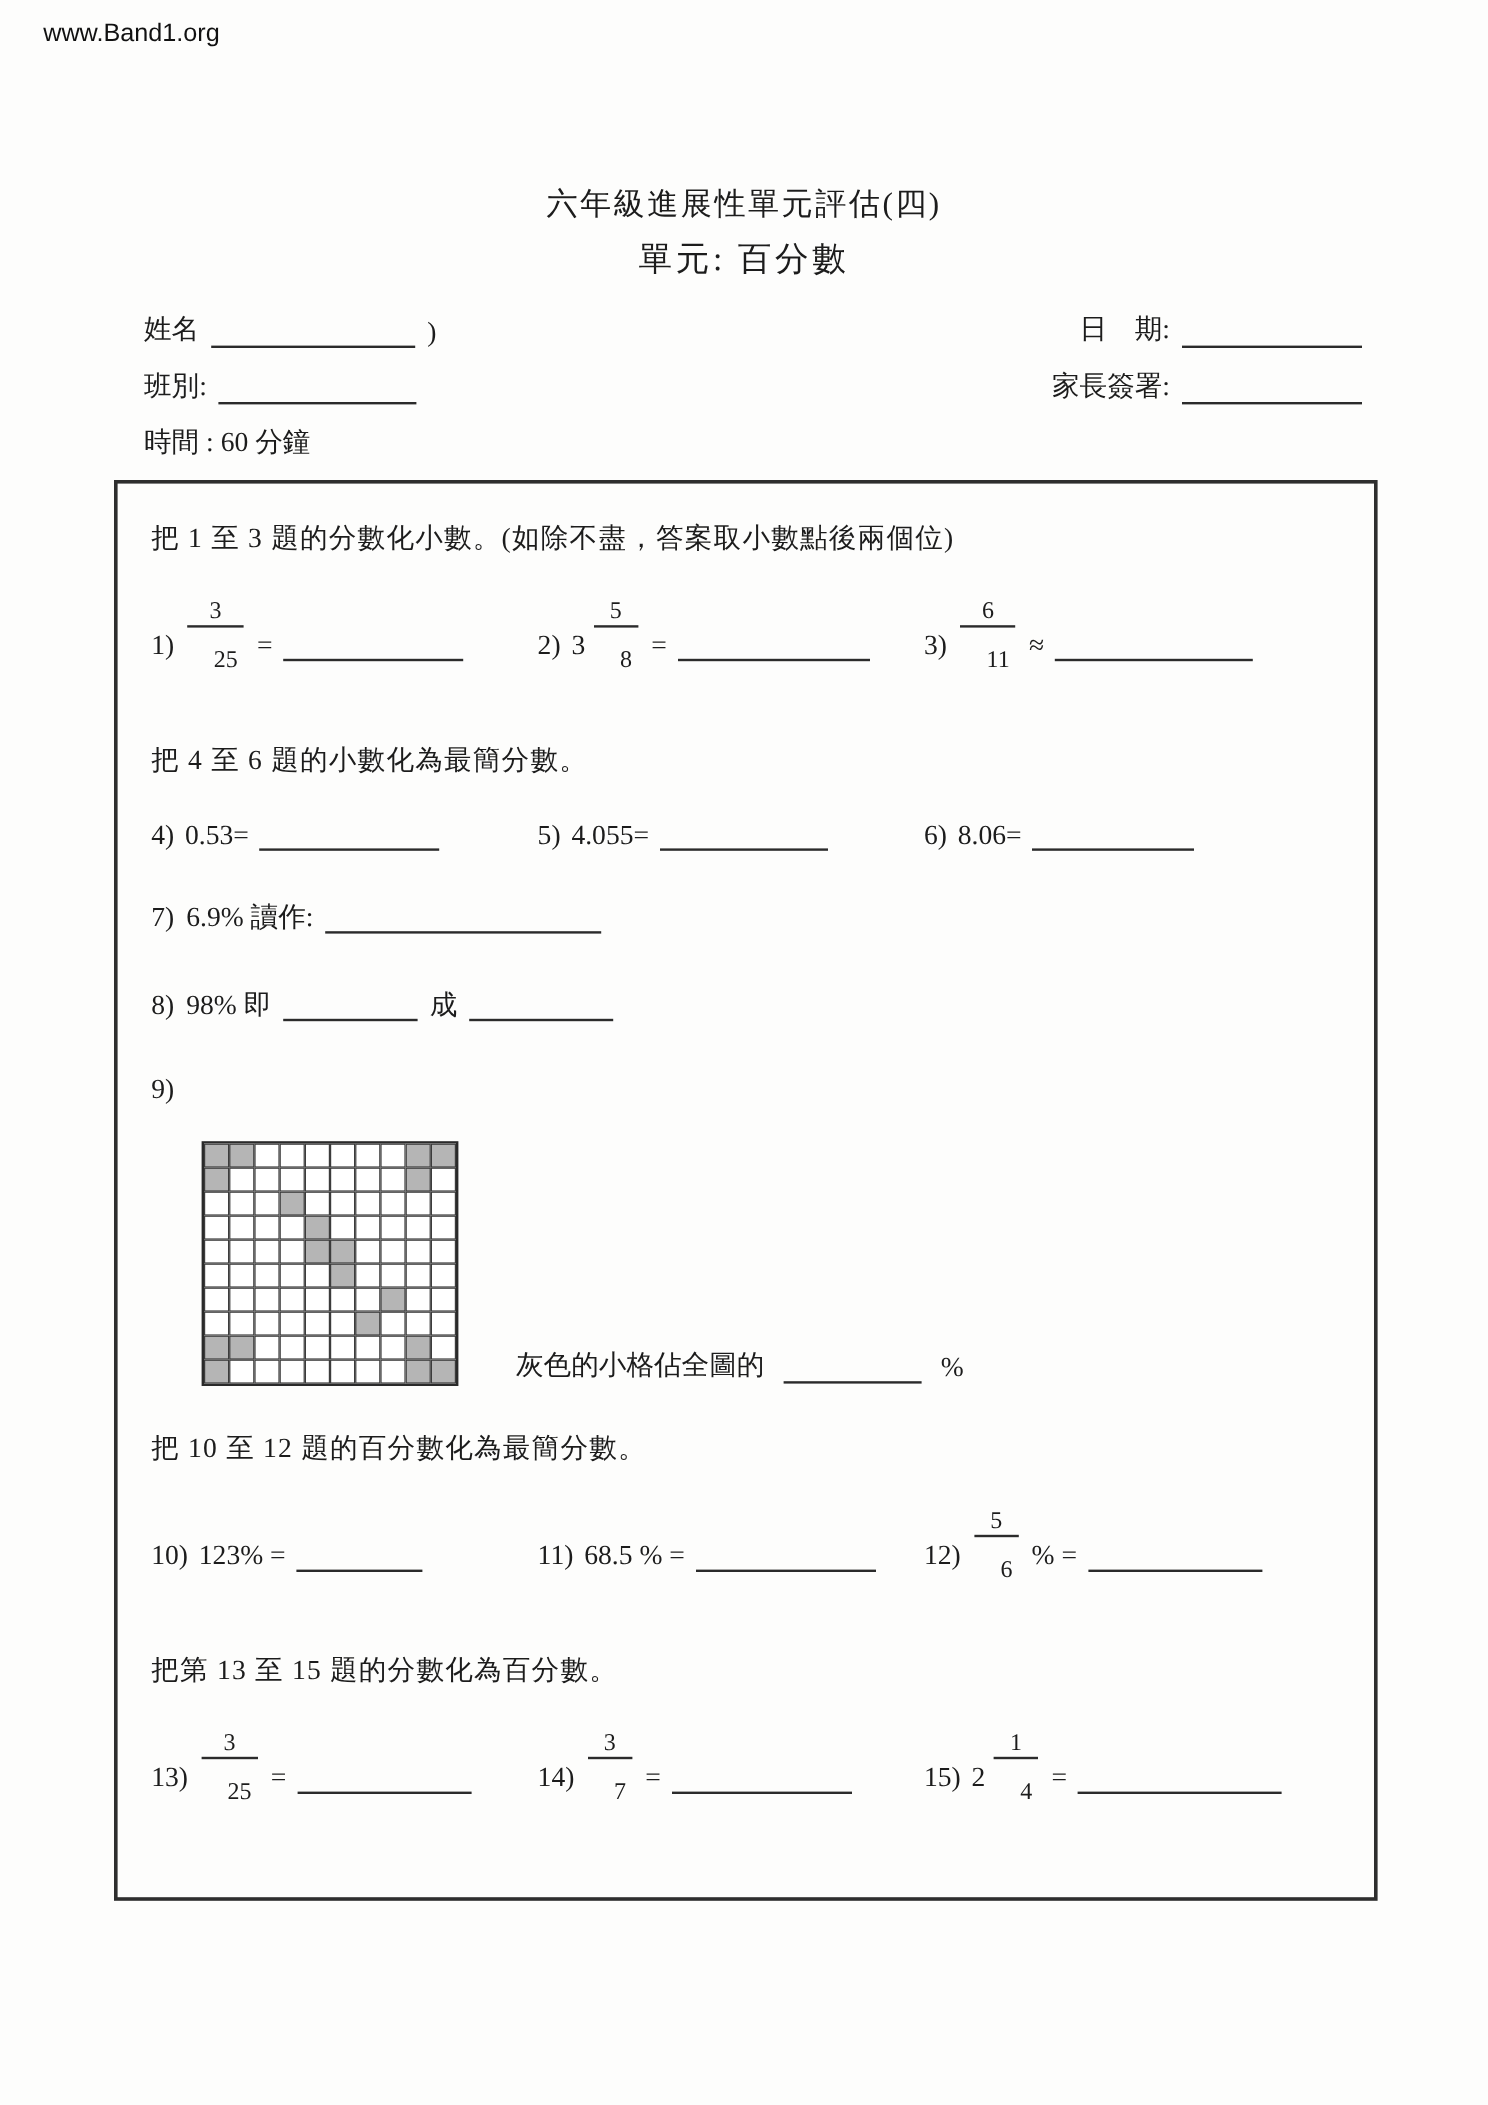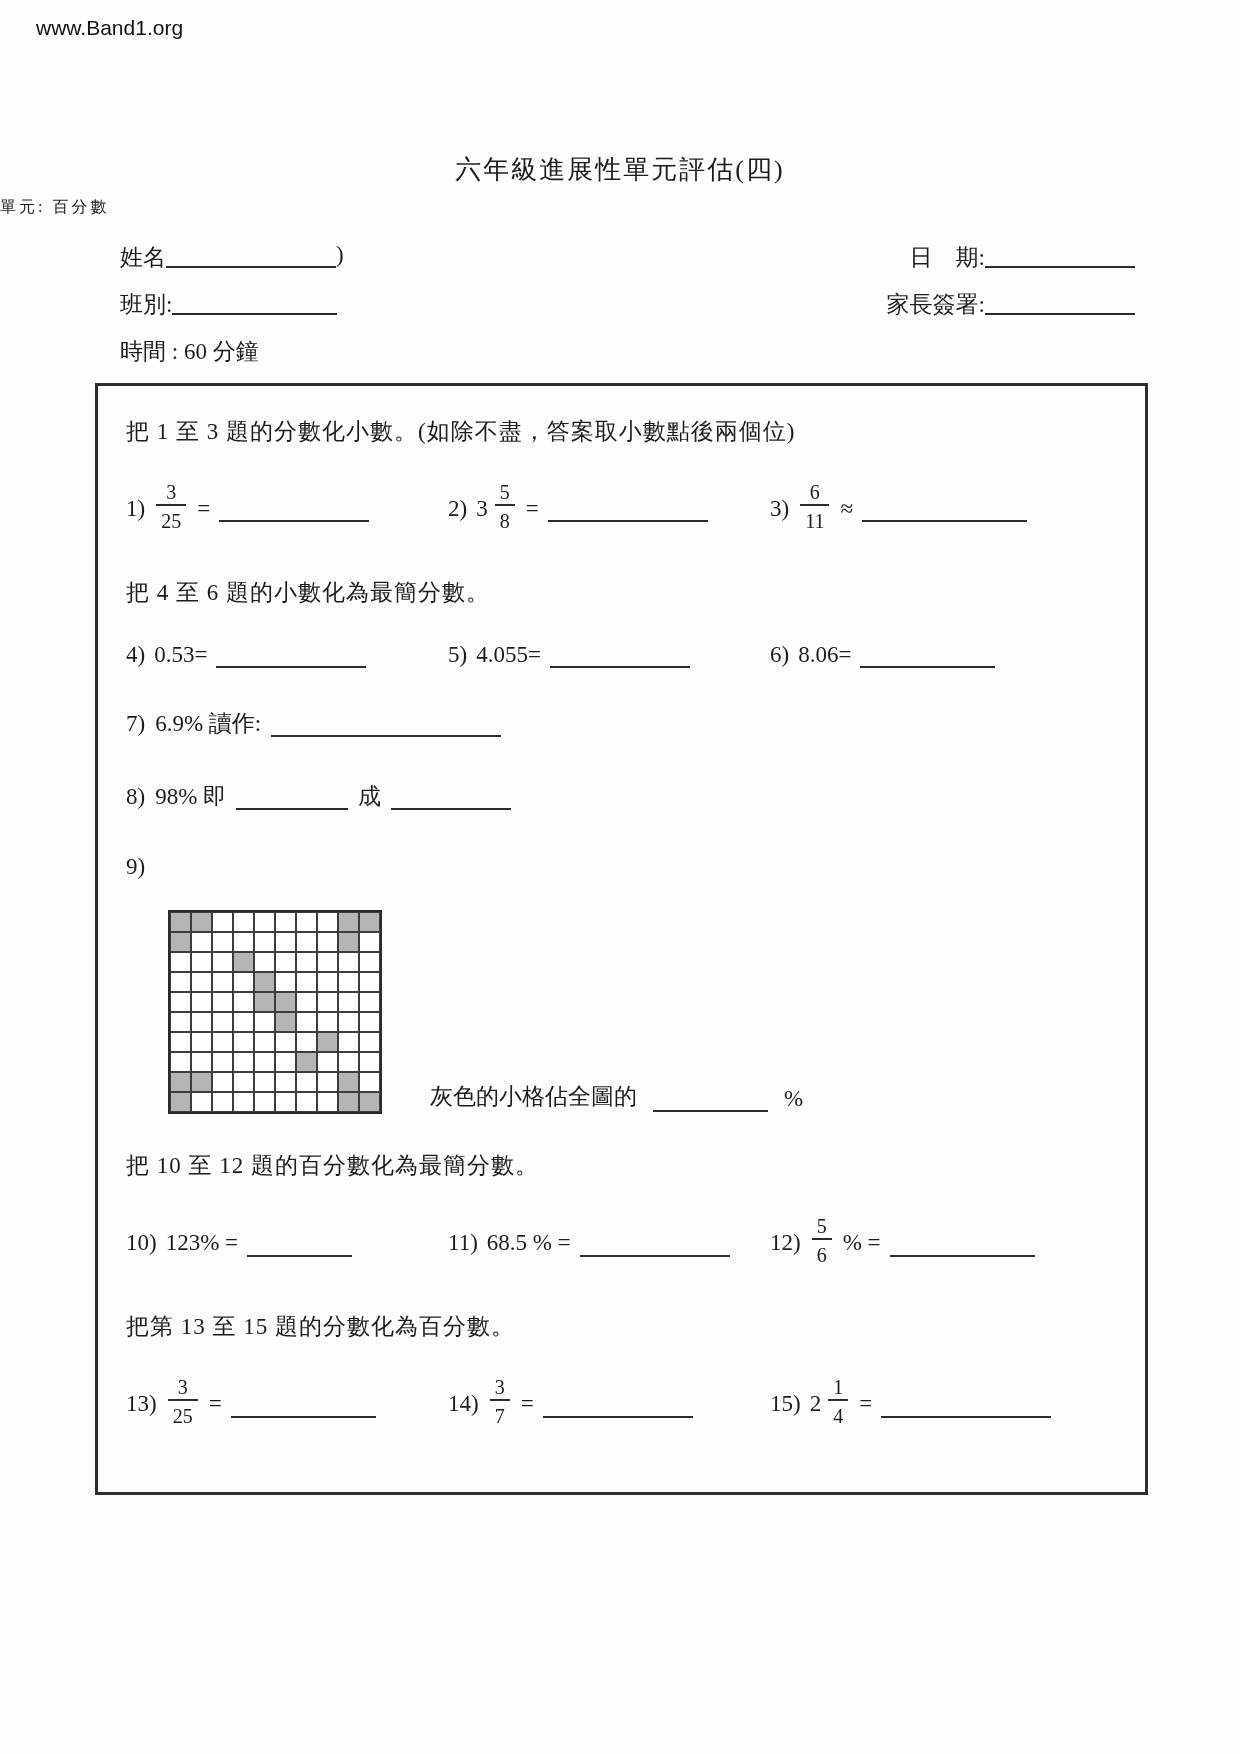--- a/index.html
+++ b/index.html
@@ -19,32 +19,32 @@
   .watermark {
     position:absolute; top:16px; left:36px;
     font-family:"Liberation Sans","DejaVu Sans",sans-serif;
     font-size:21px; color:#111;
   }
   .title {
     text-align:center; margin-top:152px;
     font-size:26px; letter-spacing:2px;
   }
   .subtitle {
-    text-align:left; margin-top:10px;
-    font-size:16px; letter-spacing:3px;
+    text-align:center; margin-top:10px;
+    font-size:28px; letter-spacing:3px;
   }
   .info {
     margin:24px 105px 0 120px;
     font-size:23px;
   }
   .info-row {
     display:flex; justify-content:space-between;
     align-items:flex-end; margin-bottom:16px;
   }
-  .igroup { display:flex; }
+  .igroup { display:flex; align-items:flex-end; gap:10px; }
   .blank {
     display:inline-block;
     border-bottom:2px solid #2b2b2b;
     height:1.15em;
     vertical-align:baseline;
   }
   .main-box {
     margin:14px 92px 0 95px;
     border:3px solid #2e2e2e;
     padding:30px 28px 60px 28px;
@@ -61,21 +61,21 @@
     display:flex; align-items:center; gap:9px;
     font-size:23px;
   }
   .frac {
     display:inline-flex; flex-direction:column;
     text-align:center; vertical-align:middle;
     font-size:20px; line-height:1.15;
     margin:0 2px;
   }
   .frac .fnum { border-bottom:2px solid #2b2b2b; padding:0 5px; }
-  .frac .fden { padding:4px 5px; }
+  .frac .fden { padding:16px 5px;margin-left:17px; }
   .whole { font-size:23px; margin-right:-4px; }
   .single-row { display:flex; align-items:center; gap:10px; font-size:23px; margin-bottom:42px; }
   .q9-block { margin:6px 0 36px 0; }
   .q9-label { font-size:23px; margin-bottom:30px; }
   .grid-wrap { display:flex; align-items:flex-end; margin-left:42px; }
   .pgrid {
     display:grid;
     border:2.5px solid #2a2a2a;
     width:max-content;
     background:#fff;

